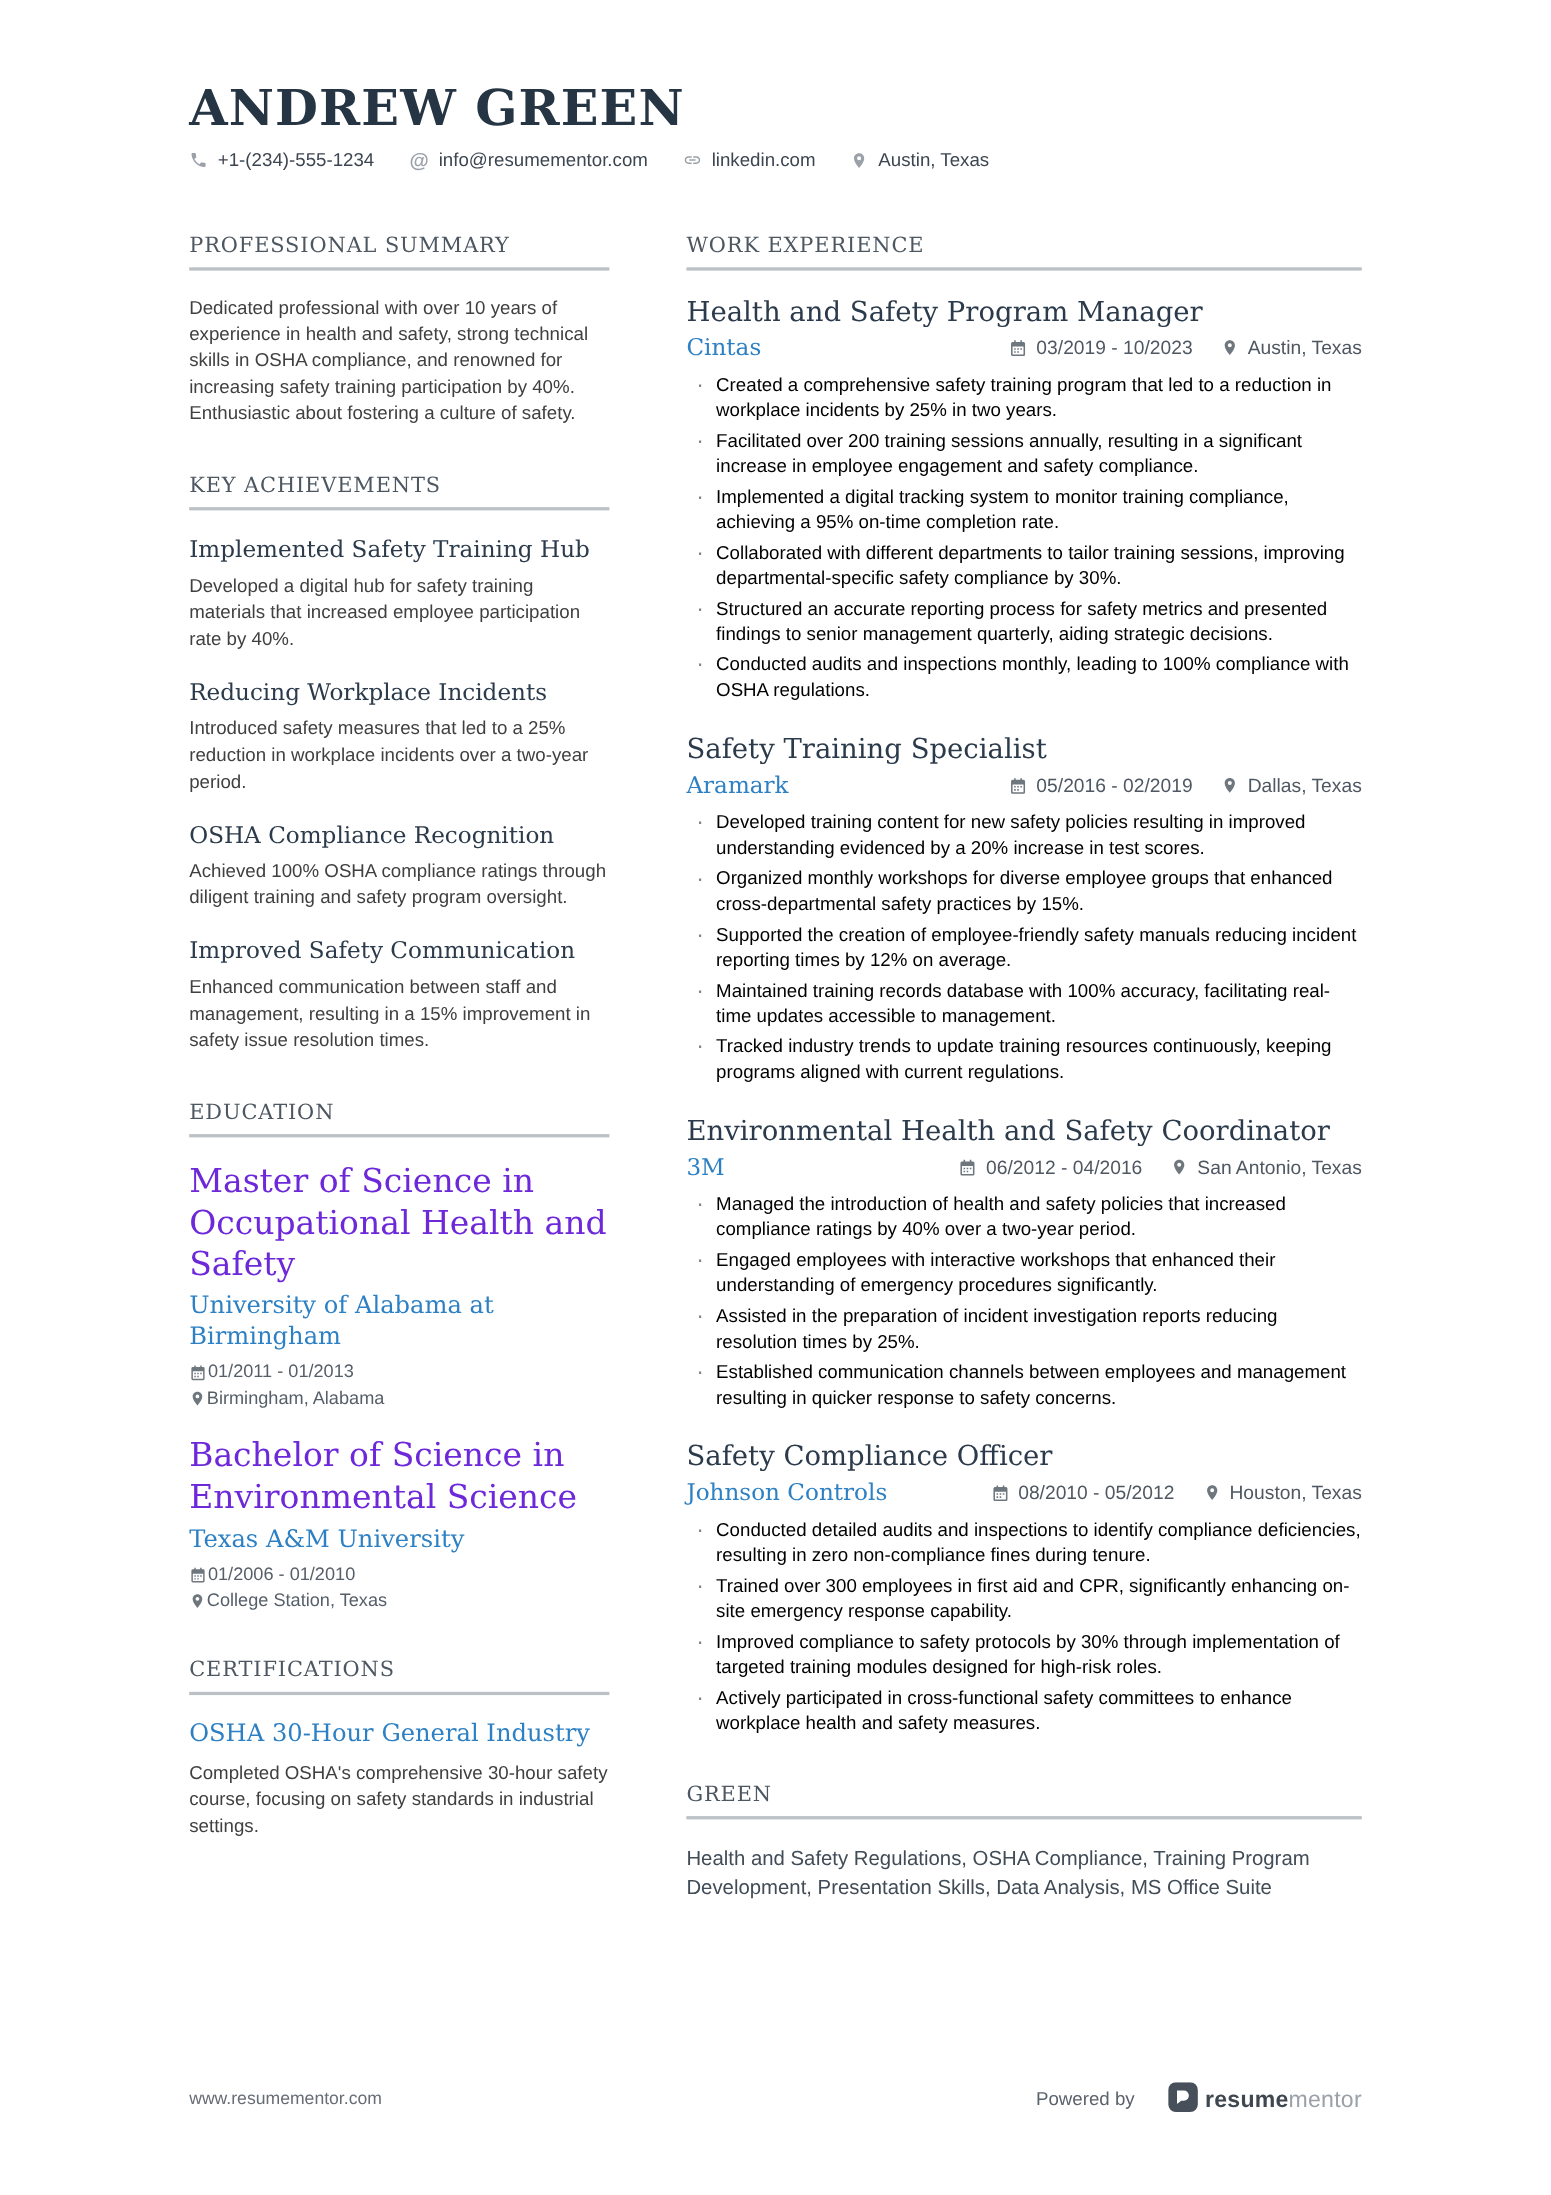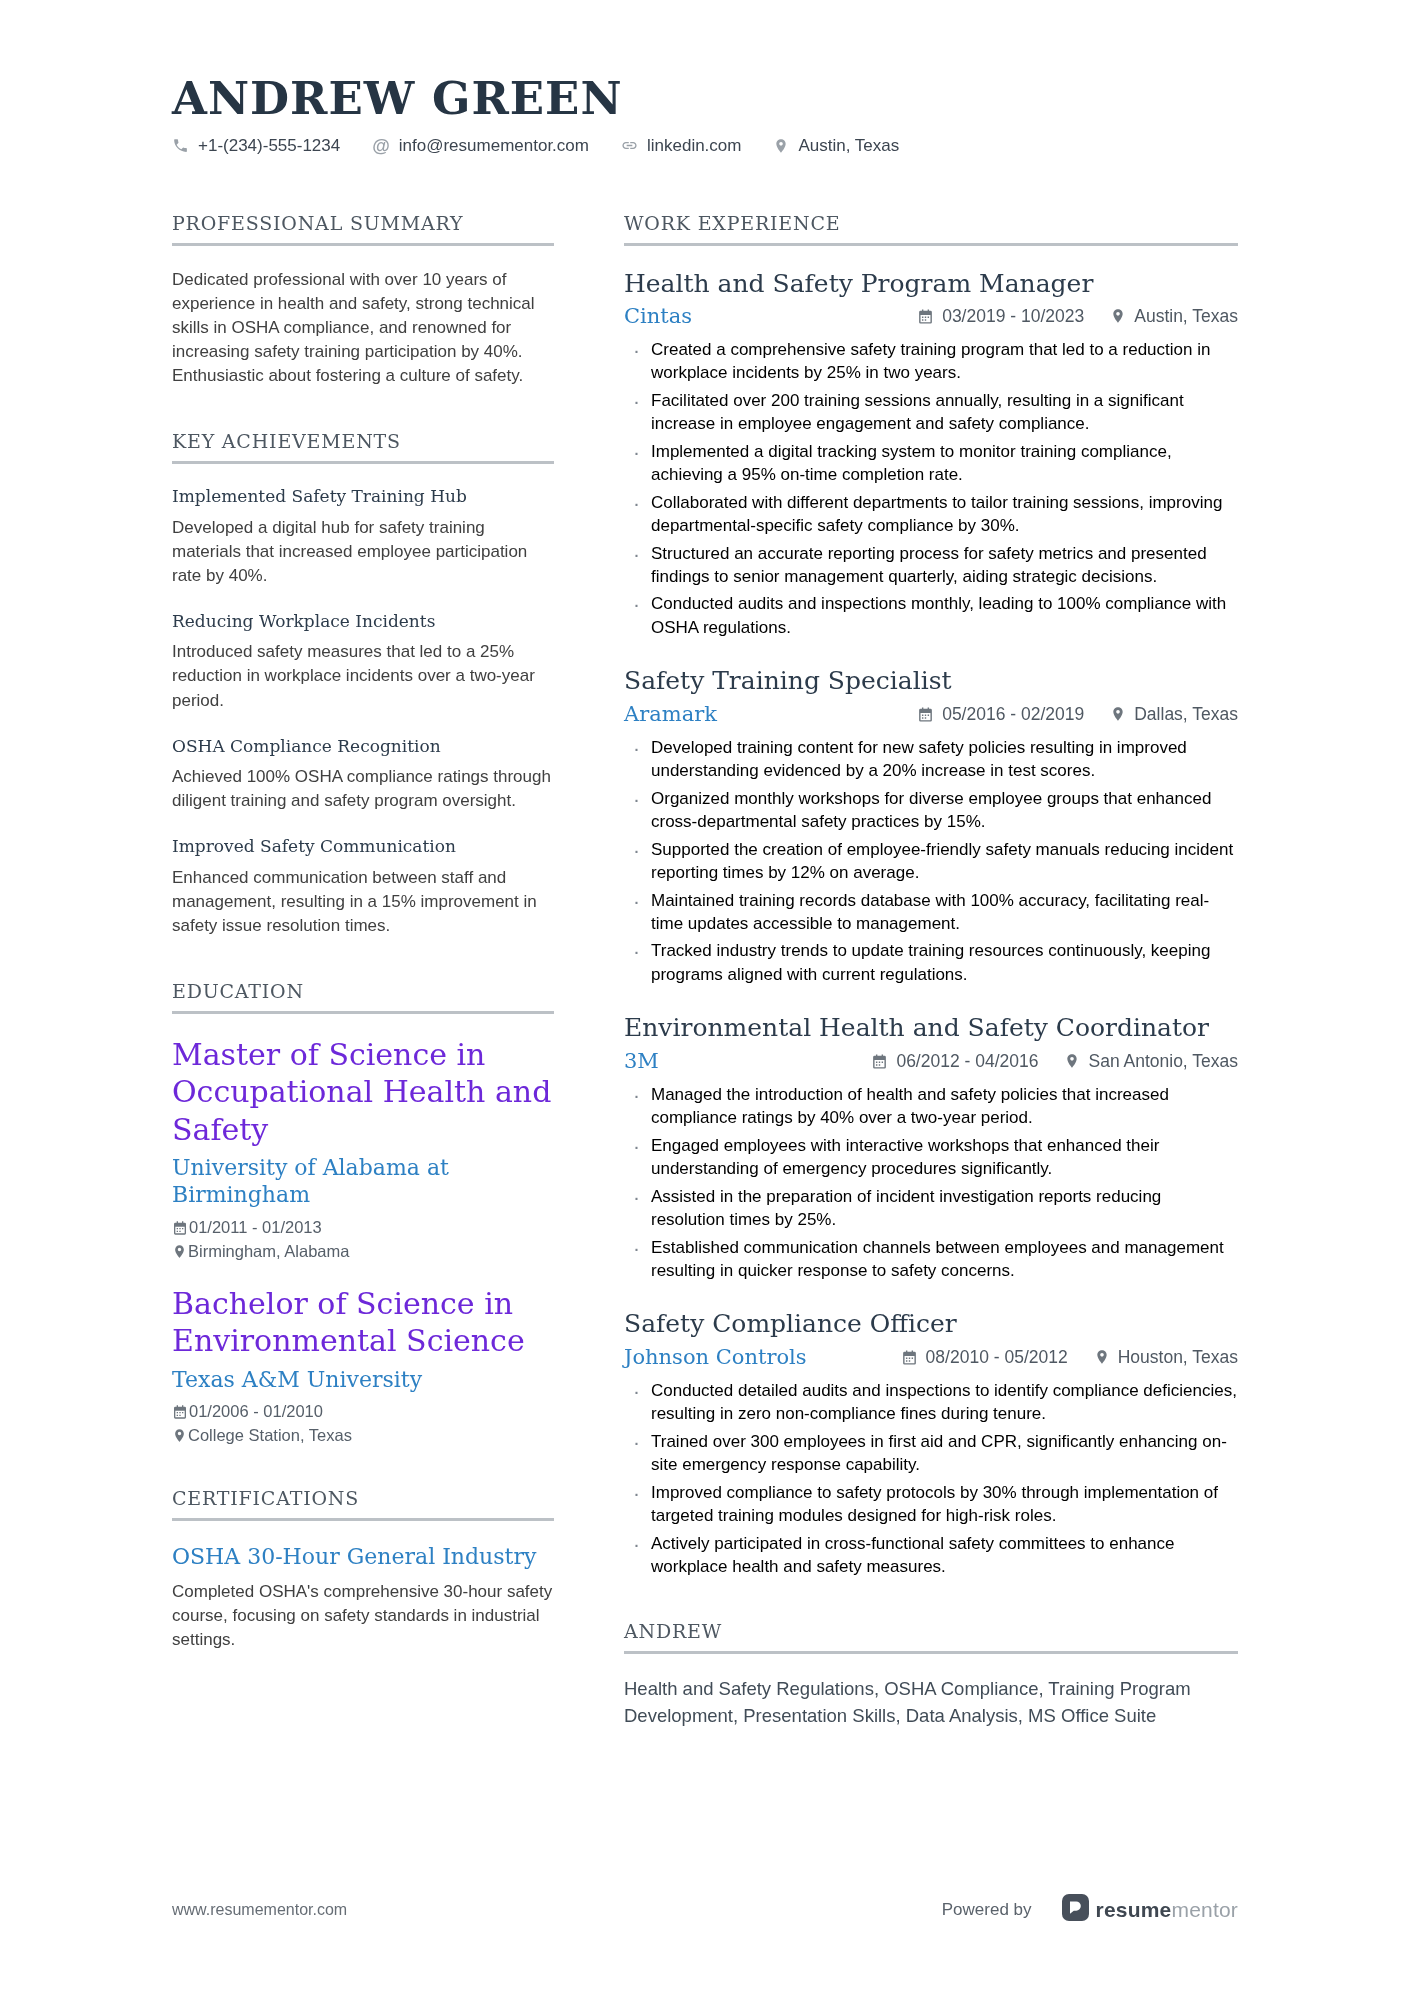--- a/index.html
+++ b/index.html
@@ -36,21 +36,21 @@
     font-family:"DejaVu Serif","Liberation Serif",serif;
     font-size:19px; font-weight:normal; color:#4d5761; letter-spacing:0.8px;
     padding-bottom:9px; border-bottom:3px solid #bcc1c6; margin-bottom:22px;
   }
   .body-text { font-size:17px; line-height:1.42; color:#404040; }
 
   
   .ach-item { margin-bottom:23px; }
   .ach-title {
     font-family:"DejaVu Serif","Liberation Serif",serif;
-    font-size:17px; font-weight:normal; color:#2c3b4b; line-height:1.26; margin-bottom:8px;
+    font-size:21px; font-weight:normal; color:#2c3b4b; line-height:1.26; margin-bottom:8px;
   }
 
   
   .edu-item { margin-bottom:24px; }
   .edu-degree {
     font-family:"DejaVu Serif","Liberation Serif",serif;
     font-size:30px; font-weight:normal; color:#6d28d9; line-height:1.24; margin-bottom:6px;
   }
   .edu-school {
     font-family:"DejaVu Serif","Liberation Serif",serif;
@@ -387,21 +387,21 @@
 
                   <li>Improved compliance to safety protocols by 30% through implementation of targeted training modules designed for high-risk roles.</li>
 
                   <li>Actively participated in cross-functional safety committees to enhance workplace health and safety measures.</li>
                 </ul>
             </div>
           </div>
       </section>
 
       <section>
-        <h2 class="sec-h">ANDREW</h2>
+        <h2 class="sec-h">GREEN</h2>
         <p class="skills-text">Health and Safety Regulations, OSHA Compliance, Training Program Development, Presentation Skills, Data Analysis, MS Office Suite</p>
       </section>
 
     </div>
   </div>
 
   <div class="footer">
     <span class="footer-site">www.resumementor.com</span>
     <span class="powered">
       <span class="powered-by">Powered by</span>

